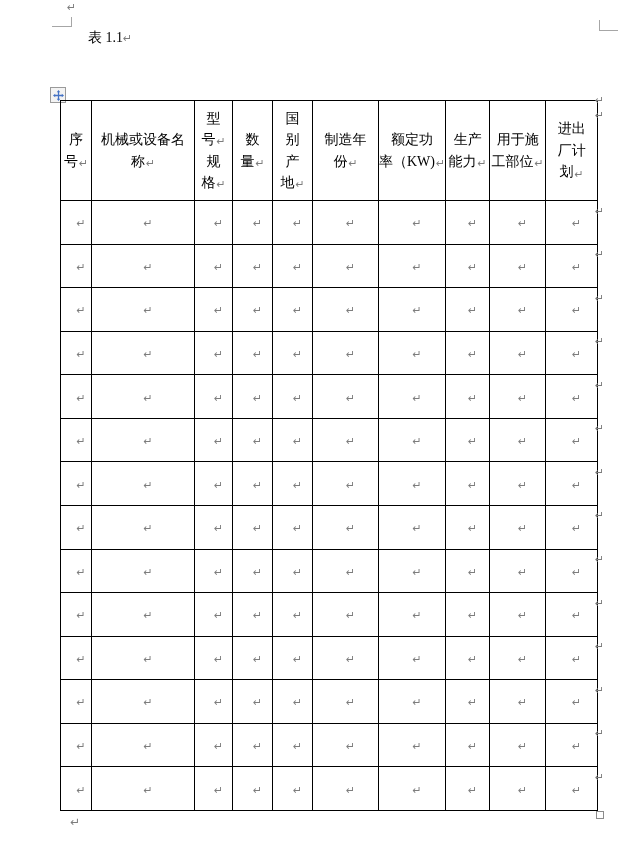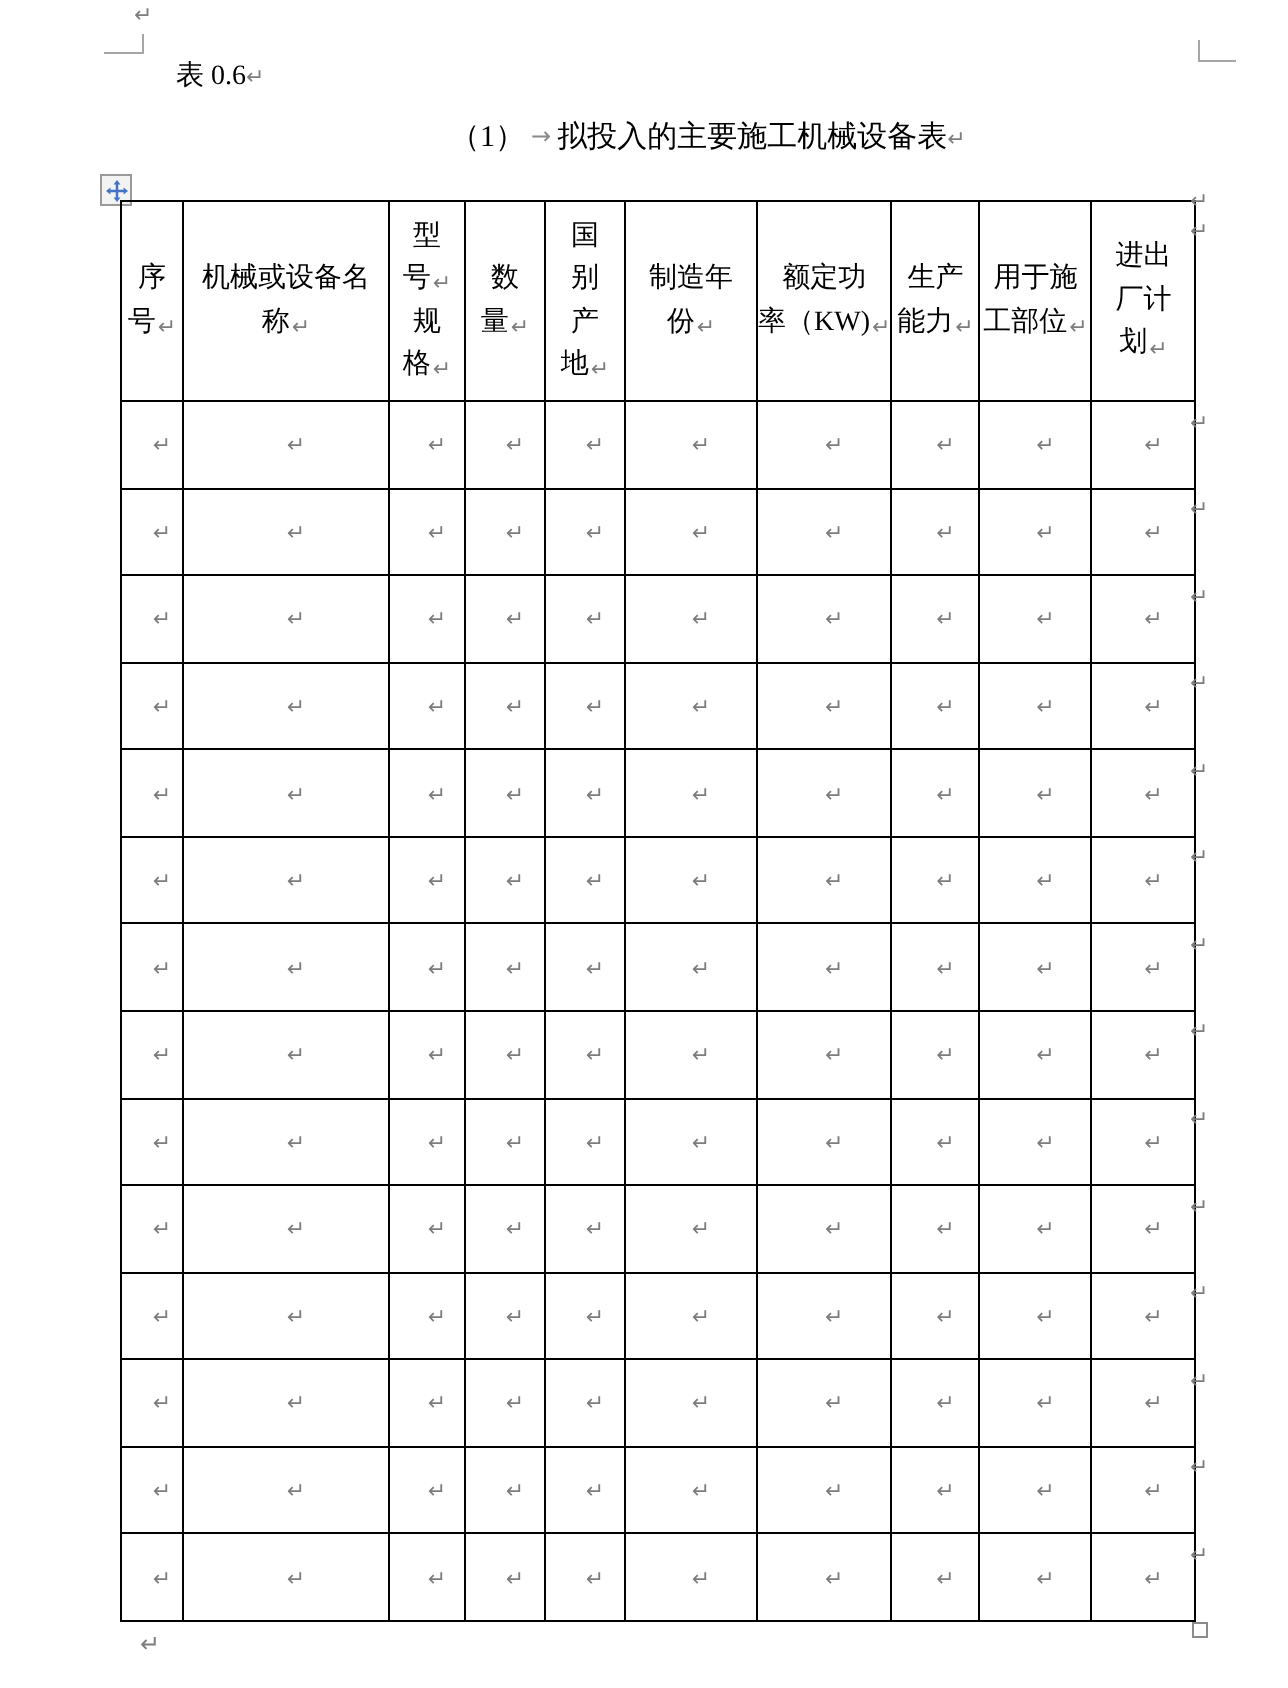--- a/index.html
+++ b/index.html
@@ -39,26 +39,23 @@
 <body>
 
 <div class="page">
 
   <div class="crop-tl"></div>
   <div class="crop-tr"></div>
 
   <span class="pmark top-mark">↵</span>
 
   <div class="label-line">
-    <span>表 0.6</span><span class="pmark">↵</span>
+    <span>表 1.1</span><span class="pmark">↵</span>
   </div>
 
-  <div class="title-line">
-    <span>（1）</span><span class="tab-mark">→</span><span>拟投入的主要施工机械设备表</span><span class="pmark">↵</span>
-  </div>
 
   <div class="move-handle">
     <svg width="11" height="11" viewBox="0 0 14 14">
       <path d="M7 0 L9.2 2.8 H7.8 V6.2 H11.2 V4.8 L14 7 L11.2 9.2 V7.8 H7.8 V11.2 H9.2 L7 14 L4.8 11.2 H6.2 V7.8 H2.8 V9.2 L0 7 L2.8 4.8 V6.2 H6.2 V2.8 H4.8 Z" fill="#4472c4"></path>
     </svg>
   </div>
 
   <table class="doc-table">
       <colgroup>
         <col style="width: 31px;">

